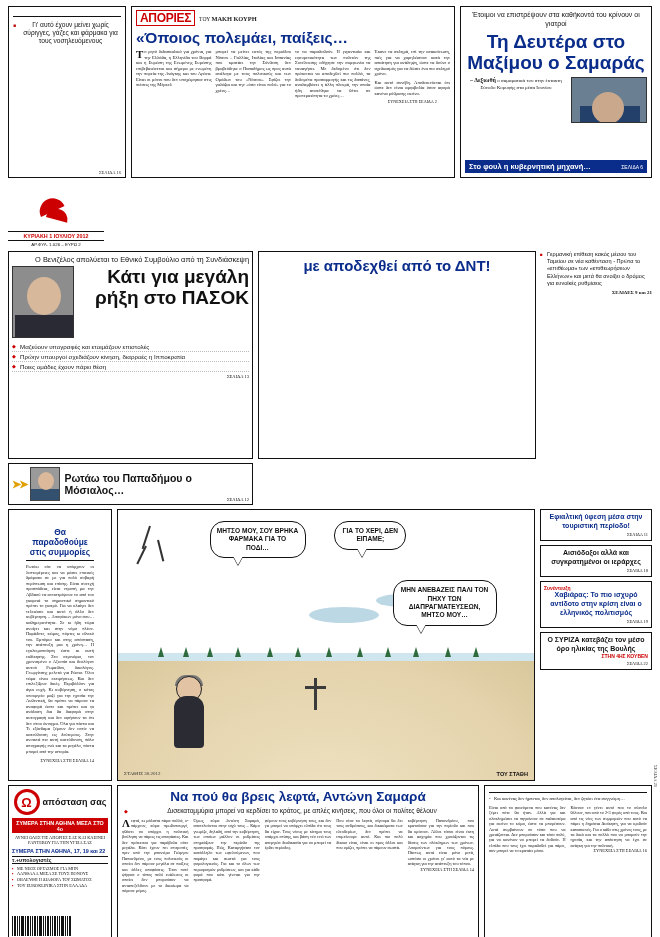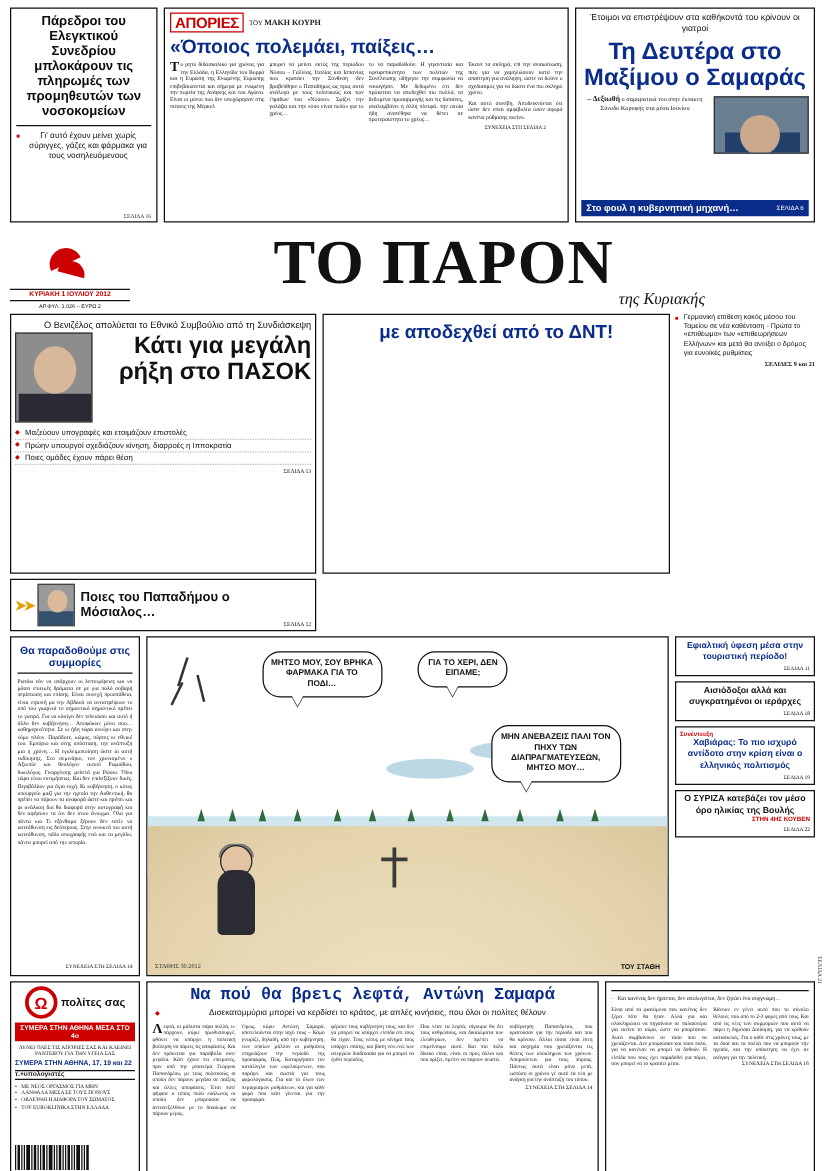--- a/index.html
+++ b/index.html
@@ -189,21 +189,21 @@
     width:30px; height:34px; background:#9a9a9a; border:1px solid #444; position:relative; overflow:hidden; flex:none;
   }
   .b2-left .ph:after { content:""; position:absolute; left:7px; top:4px; width:16px; height:18px; border-radius:50%; background:#dcb99a; }
   .b2-left .ph:before { content:""; position:absolute; left:0; bottom:0; width:28px; height:11px; background:#33506f; }
   .b2-left .txt { flex:1; font-family:"Liberation Sans", sans-serif; font-weight:bold; font-size:10.5px; line-height:12px; }
   .b2-left .pg { font-size:4.6px; align-self:flex-end; }
   .b2-right { flex:1; }
 
   
   .band3 { display:flex; gap:5px; margin-top:4px; height:272px; }
-  .b3-left { width:104px; border:1px solid #111; padding:5px; display:flex; flex-direction:column; }
+  .b3-left { width:104px; border:1px solid #111; padding:17px; display:flex; flex-direction:column; }
   .b3-left h3 {
     margin:0; font-family:"Liberation Sans", sans-serif; font-weight:bold;
     font-size:8.4px; line-height:10px; color:#0a2c8a; text-align:center;
   }
   .b3-left .rule { border-top:1px solid #111; margin:3px 0; }
   .b3-left .body { font-size:4.5px; line-height:5.6px; text-align:justify; flex:1; overflow:hidden; }
   .b3-left .pg { font-size:4.4px; text-align:right; }
 
   .cartoon {
     flex:1; border:1px solid #111; position:relative; overflow:hidden;
@@ -301,21 +301,21 @@
   .b4-left .note { font-size:4.4px; line-height:5.4px; text-align:center; margin-top:2px; }
   .b4-left .blue { color:#0a2c8a; font-weight:bold; font-family:"Liberation Sans", sans-serif; font-size:5.4px; margin-top:2px; }
   .b4-left ul { list-style:none; margin:2px 0 0; padding:0; }
   .b4-left li { font-size:4.3px; line-height:5.6px; position:relative; padding-left:5px; }
   .b4-left li:before { content:"▪"; position:absolute; left:0; color:#c00; }
   .b4-left .barcode { margin-top:auto; display:flex; gap:1px; height:20px; align-items:flex-end; }
   .b4-left .barcode i { display:block; width:1px; background:#111; height:100%; }
 
   .b4-mid { flex:1; border:1px solid #111; padding:3px 4px; display:flex; flex-direction:column; }
   .b4-mid h2 {
-    margin:0; font-family:Liberation Mono, monospace; font-weight:bold;
+    margin:0; font-family:Liberation Sans, sans-serif; font-weight:bold;
     font-size:13.5px; line-height:15px; text-align:center; color:#0a2c8a;
   }
   .b4-mid .sub {
     font-family:"Liberation Sans", sans-serif; font-size:6.6px; line-height:8px;
     text-align:center; margin-top:3px; position:relative; padding-left:8px;
   }
   .b4-mid .sub:before { content:"◆"; position:absolute; left:2px; color:#c00; font-size:5px; }
   .b4-mid .cols { display:flex; gap:5px; margin-top:3px; flex:1; }
   .b4-mid .c { flex:1; font-size:4.3px; line-height:5.4px; text-align:justify; }
   .b4-mid .c:first-child:first-letter { font-size:11px; font-weight:bold; float:left; line-height:10px; padding-right:1px; }
@@ -338,21 +338,20 @@
   }
 </style>
 </head>
 <body>
 
 <div class="page">
 
   <div class="topstrip">
 
     <div class="tb-left">
-      <div class="hl">Πάρεδροι του Ελεγκτικού Συνεδρίου μπλοκάρουν τις πληρωμές των προμηθευτών των νοσοκομείων</div>
       <div class="rule"></div>
       <div class="sub">Γι' αυτό έχουν μείνει χωρίς σύριγγες, γάζες και φάρμακα για τους νοσηλευόμενους</div>
       <div class="page-ref">ΣΕΛΙΔΑ 16</div>
     </div>
 
     <div class="tb-mid">
       <div class="masthead-row">
         <div class="tharralea">ΑΠΟΡΙΕΣ</div>
         <div class="byline">
           <span>ΤΟΥ</span>
@@ -393,24 +392,20 @@
     <div style="display:flex;flex-direction:column;align-items:center;">
       <div class="logo-mark">
         <div class="leaf"></div>
           <div class="leaf2"></div>
       </div>
       <div class="date-line">
         <span class="red">ΚΥΡΙΑΚΗ 1 ΙΟΥΛΙΟΥ 2012</span>
       </div>
       <div class="issue-line">ΑΡ.ΦΥΛ. 1.026 – ΕΥΡΩ 2</div>
     </div>
-    <div class="title-wrap">
-      <div class="paper-title">ΤΟ ΠΑΡΟΝ</div>
-      <div class="paper-sub">της Κυριακής</div>
-    </div>
     <div style="width:46px"></div>
   </div>
 
   <div class="mainband">
 
     <div class="mb-left">
       <div class="top">Ο Βενιζέλος απολύεται το Εθνικό Συμβούλιο από τη Συνδιάσκεψη</div>
       <div class="row">
         <div class="vpic"></div>
         <div class="bighead">Κάτι για μεγάλη ρήξη στο ΠΑΣΟΚ</div>
@@ -431,21 +426,21 @@
         <div class="item">Γερμανική επίθεση κακός μέσου του Ταμείου σε νέα καθένταση - Πρώτα το «επιθέωμα» των «επιθεωρήσεων Ελλήνων» και μετά θα ανοίξει ο δρόμος για ευνοϊκές ρυθμίσεις</div>
         <div class="pgs">ΣΕΛΙΔΕΣ 9 και 21</div>
       </div>
     </div>
   </div>
 
   <div class="band2">
     <div class="b2-left">
       <div class="arrows">➤➤</div>
       <div class="ph"></div>
-      <div class="txt">Ποιες του Παπαδήμου ο Μόσιαλος…</div>
+      <div class="txt">Ρωτάω του Παπαδήμου ο Μόσιαλος…</div>
       <div class="pg">ΣΕΛΙΔΑ 12</div>
     </div>
     <div class="b2-right"></div>
   </div>
 
   <div class="band3">
 
     <div class="b3-left">
       <h3>Θα παραδοθούμε στις συμμορίες</h3>
       <div class="rule"></div>
@@ -510,21 +505,21 @@
         <div class="pg">ΣΕΛΙΔΑ 22</div>
       </div>
     </div>
   </div>
 
   <div class="band4">
 
     <div class="b4-left">
       <div class="logo">
         <div class="gcircle">Ω</div>
-        <div class="gtext">πολίτες σας</div>
+        <div class="gtext">απόσταση σας</div>
       </div>
       <div class="redbar">ΣΥΜΕΡΑ ΣΤΗΝ ΑΘΗΝΑ ΜΕΣΑ ΣΤΟ 4ο</div>
       <div class="note">ΛΥΝΕΙ ΟΛΕΣ ΤΙΣ ΑΠΟΡΙΕΣ ΣΑΣ ΚΑΙ ΚΛΕΙΝΕΙ ΡΑΝΤΕΒΟΥ ΓΙΑ ΤΗΝ ΥΓΕΙΑ ΣΑΣ</div>
       <div class="blue">ΣΥΜΕΡΑ ΣΤΗΝ ΑΘΗΝΑ, 17, 19 και 22</div>
       <div class="blue" style="color:#111;border-top:1px solid #111;border-bottom:1px solid #111;margin-top:2px">τ.+υπολογιστές</div>
       <ul>
         <li>ΜΕ ΝΕΟΣ ΟΡΓΑΣΜΟΣ ΓΙΑ ΜΗΝ</li>
         <li>ΛΑΝΘΑΛΑ ΜΕΣΑ ΣΕ ΤΟΥΣ ΠΟΝΟΥΣ</li>
         <li>ΟΒΛΕΥΘΗ Η ΔΙΑΦΟΡΑ ΤΟΥ ΣΩΜΑΤΟΣ</li>
         <li>ΤΟΥ EUROKLINIKA ΣΤΗΝ ΕΛΛΑΔΑ</li>

